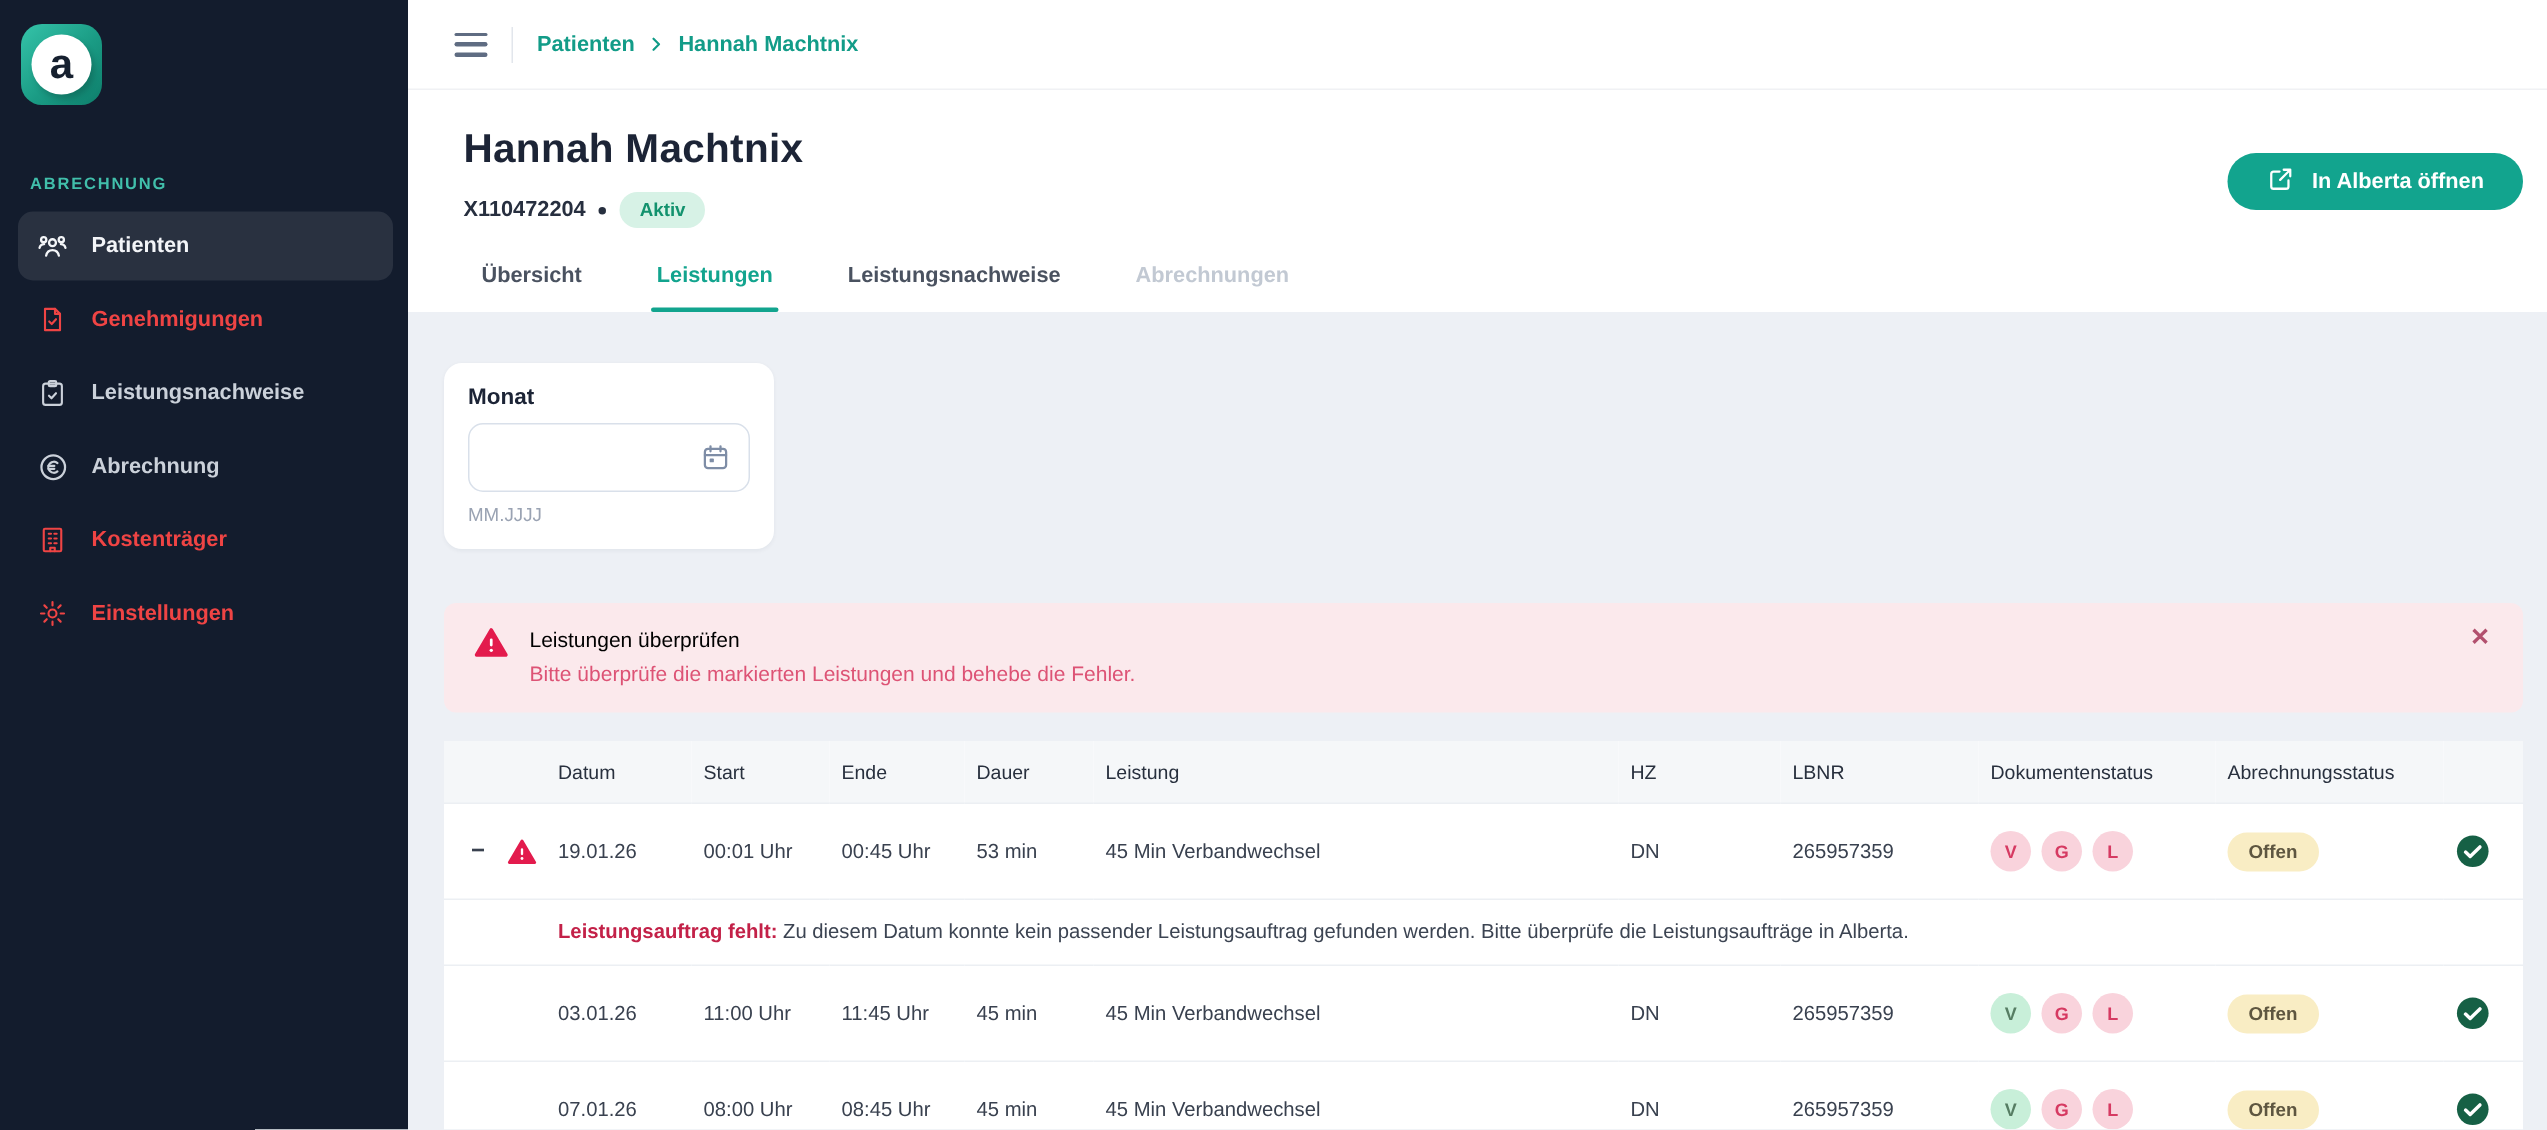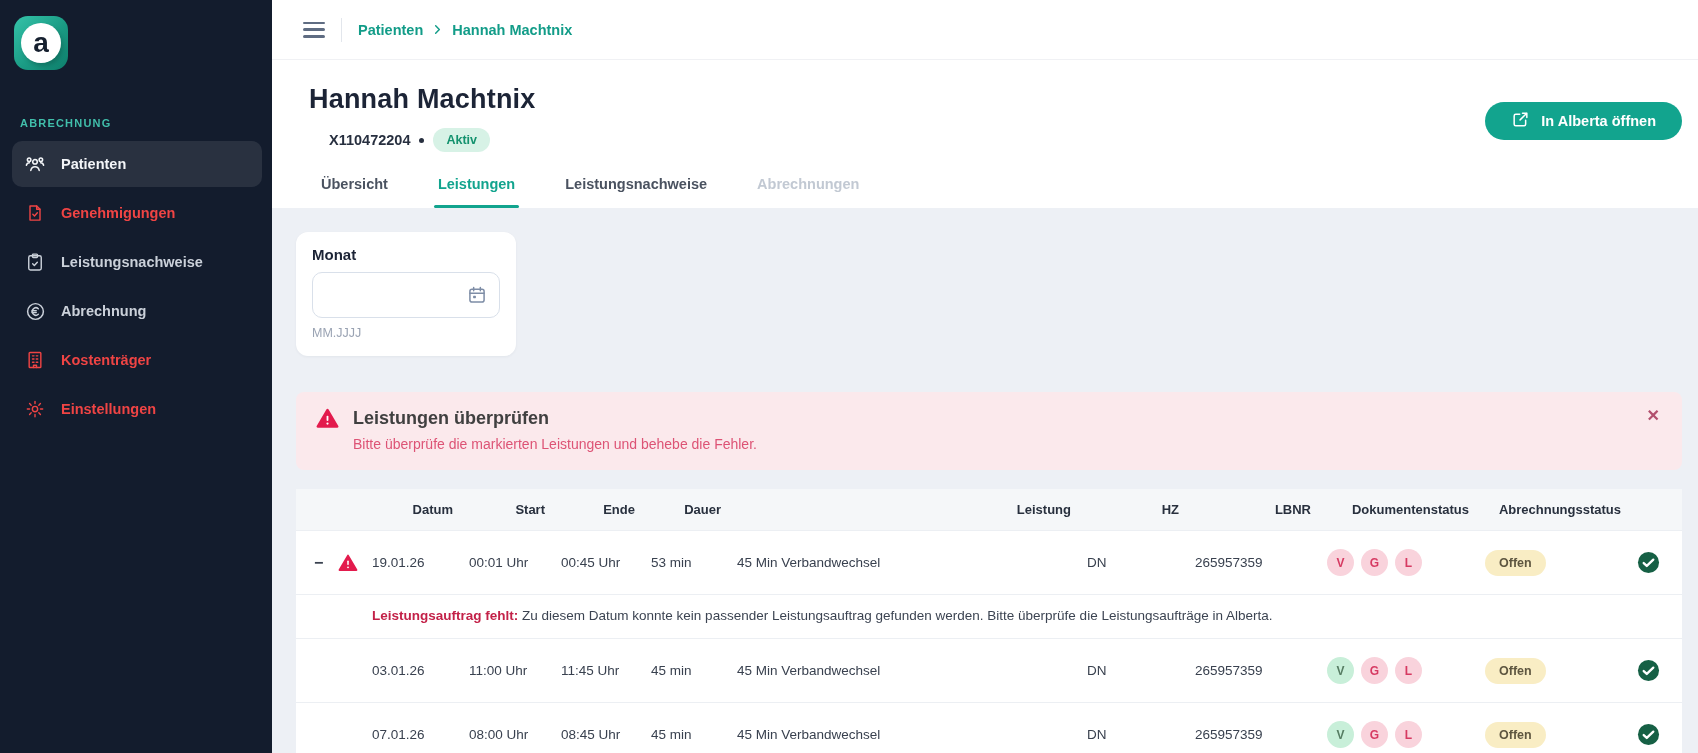--- a/index.html
+++ b/index.html
@@ -54,21 +54,21 @@
   .topbar-divider { width:1px; height:24px; background:#E2E6EC; margin:0 16px 0 16px; }
   .breadcrumb { display:flex; align-items:center; gap:9px; font-size:14.5px; font-weight:bold; color:#129C88; }
   .crumb { cursor:pointer; }
   .crumb-sep { display:flex; align-items:center; }
   
   .page-head {
     background:#FFFFFF; padding:24px 16px 0 37px;
     display:flex; align-items:flex-start;
   }
   .page-title { font-size:27px; font-weight:bold; color:#1C2436; letter-spacing:.2px; }
-  .sub-row { margin-top:13px; display:flex; align-items:center; gap:9px;margin-left:20px; }
+  .sub-row { margin-top:13px; display:flex; align-items:center; gap:9px; }
   .patient-id { font-size:14.5px; font-weight:bold; color:#272F3F; }
   .dot-sep { width:5px; height:5px; border-radius:50%; background:#272F3F; }
   .status-pill {
     background:#D7F2E6; color:#13926E; font-size:12.5px; font-weight:bold;
     padding:5px 13px; border-radius:14px;
   }
   .head-actions { margin-left:auto; margin-top:18px; display:flex; gap:24px; }
   .btn-teal {
     background:#12A48E; color:#FFFFFF; border:none; cursor:pointer;
     height:38px; border-radius:19px; padding:0 26px;
@@ -80,51 +80,52 @@
   .tab { position:relative; padding:6px 4px 16px; font-size:14.5px; font-weight:bold; color:#4A5260; cursor:pointer; }
   .tab.active { color:#12A48E; }
   .tab.active::after { content:""; position:absolute; left:0; right:0; bottom:0; height:3px; border-radius:2px; background:#12A48E; }
   .tab.disabled { color:#C2C9D3; cursor:default; }
   
   .content { flex:1; background:#EDF0F5; padding:24px 16px 0 24px; overflow:hidden; }
   .filter-card {
     width:220px; background:#FFFFFF; border-radius:12px;
     box-shadow:0 1px 3px rgba(20,30,60,0.05);
     padding:14px 16px 16px;
+    margin-top:10px;
   }
   .filter-label { font-size:15px; font-weight:bold; color:#1C2436; }
   .month-input {
     margin-top:9px; height:46px; border:1px solid #D9E0EA; border-radius:10px;
     display:flex; align-items:center; padding:0 12px; background:#fff;
   }
   .month-input input {
     border:none; outline:none; flex:1; min-width:0;
     font-family:"Liberation Sans",sans-serif; font-size:14px; color:#2A3342;
   }
   .cal-btn { background:none; border:none; cursor:pointer; display:flex; padding:0; }
   .filter-hint { margin-top:8px; font-size:12.5px; color:#9AA3B3; }
   
   .alert {
     margin-top:36px; background:#FBE9EC; border-radius:8px;
     padding:16px 22px 18px 20px; display:flex; gap:14px; position:relative;
   }
   .alert-texts { display:flex; flex-direction:column; gap:7px; }
-  .alert-title { font-size:18px; font-weight:bold; color:#404040; }
+  .alert-title { font-size:14px; font-weight:normal; color:#000000; }
   .alert-msg { font-size:14px; color:#DD5375; }
   .alert-close {
     position:absolute; right:22px; top:16px;
     background:none; border:none; cursor:pointer;
     color:#B2506E; font-size:16px; font-weight:bold; line-height:1;
   }
   
   .table-wrap { margin-top:19px; background:#FFFFFF; border-radius:4px 4px 0 0; }
   table { width:100%; border-collapse:collapse; table-layout:fixed; }
   thead th {
-    background:#F5F7F9; text-align:right;
-    font-size:13px; font-weight:bold; color:#28303E;
+    background:#F5F7F9; text-align:left;
+    font-size:13px; font-weight:normal; color:#28303E;
     padding:13px 8px;
   }
   tbody td {
     padding:18px 8px; font-size:13.5px; color:#39414F;
     border-top:1px solid #ECEFF3; vertical-align:middle;
   }
   tbody tr.error-row td { padding:13px 8px 15px; }
   .expander { background:none; border:none; cursor:pointer; font-size:16px; font-weight:bold; color:#39414F; line-height:1; padding:0 0 0 10px; }
   .warn-cell svg { display:block; }
   .err-prefix { color:#C32148; font-weight:bold; }

